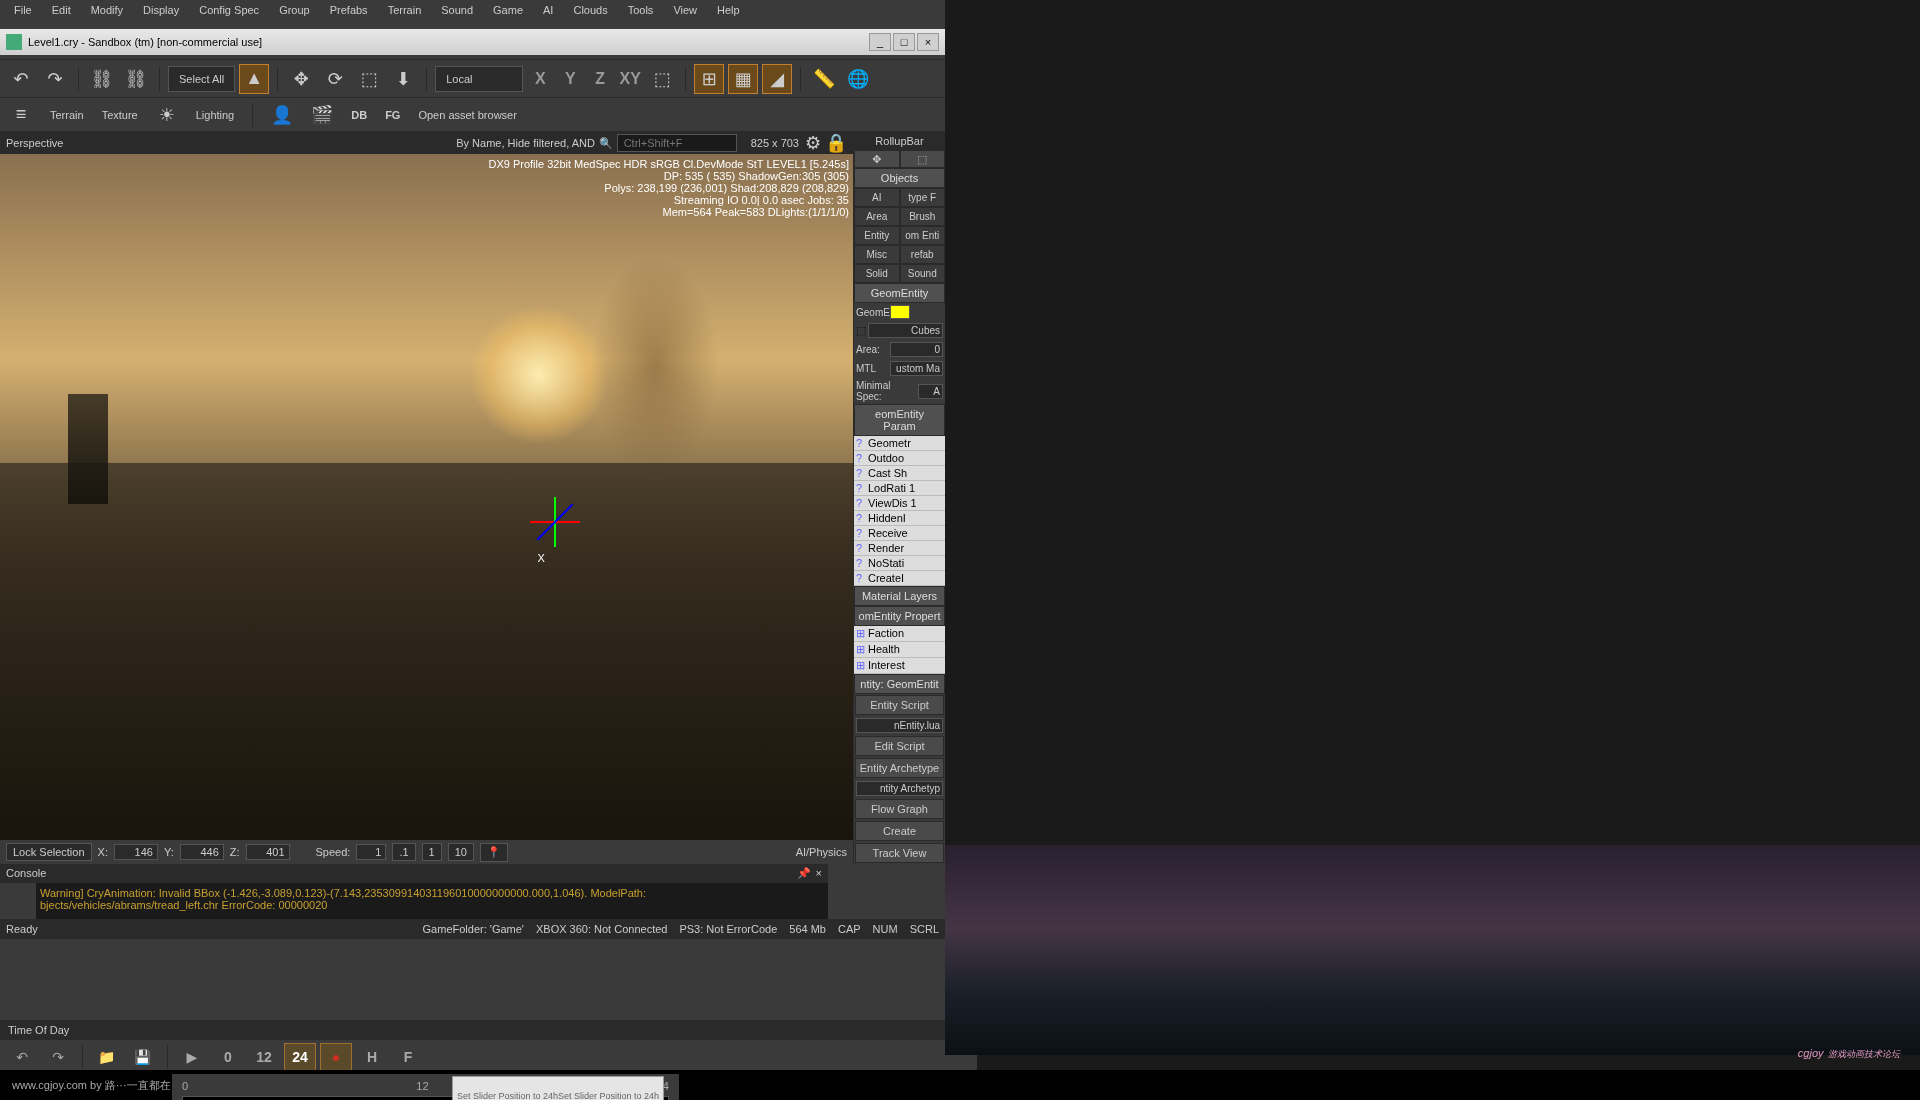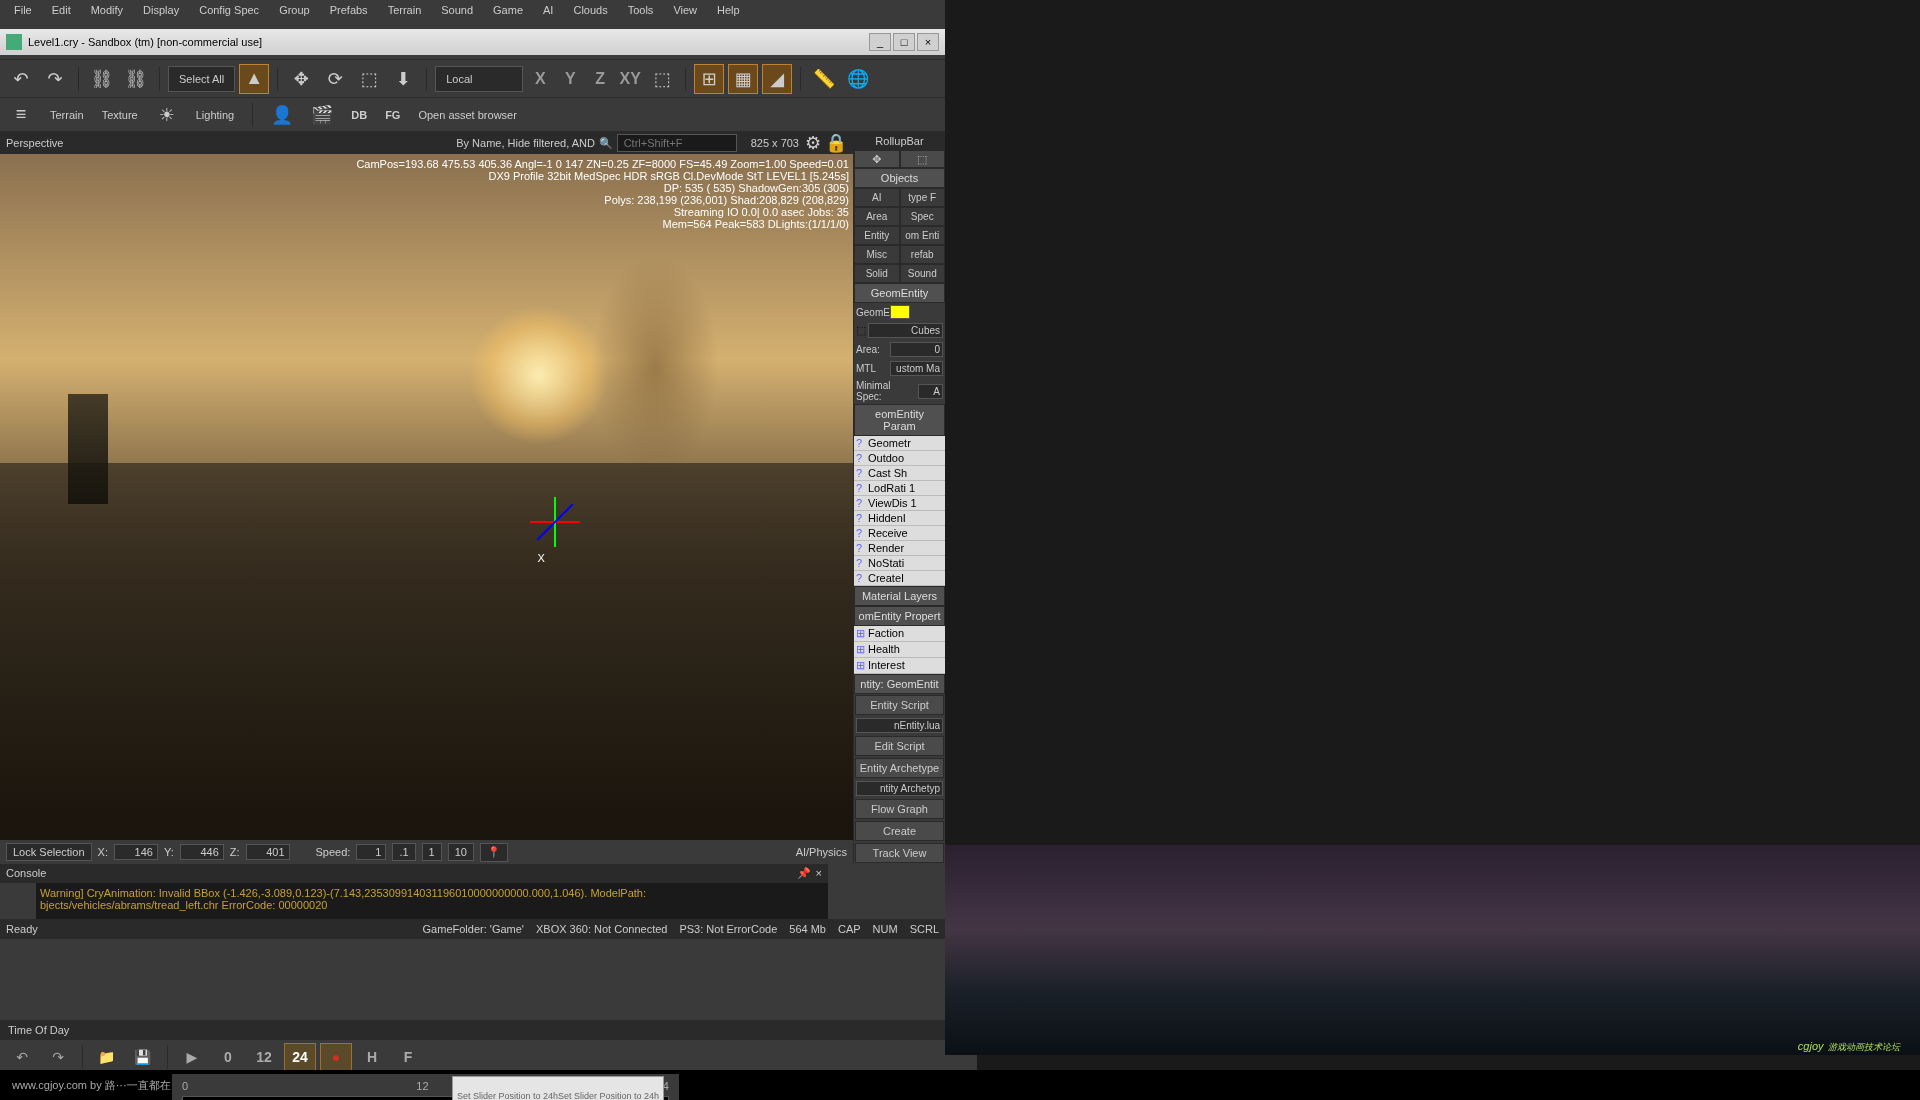--- a/index.html
+++ b/index.html
@@ -97,21 +97,21 @@
 .tod-prop-hdr { background: #ececec; padding: 2px 4px; font-weight: bold; font-size: 10px; display: flex; align-items: center; gap: 4px; border-bottom: 1px solid #ccc; }
 .tod-prop-hdr .exp { width: 10px; height: 10px; border: 1px solid #888; display: flex; align-items: center; justify-content: center; font-size: 8px; cursor: pointer; }
 .tod-prop-row { display: flex; border-bottom: 1px solid #e8e8e8; font-size: 10px; height: 15px; align-items: center; }
 .tod-prop-name { width: 158px; padding-left: 22px; display: flex; align-items: center; gap: 3px; }
 .tod-prop-val { flex: 1; padding: 0 4px; border-left: 1px solid #ccc; display: flex; align-items: center; gap: 3px; }
 .tod-prop-swatch { width: 14px; height: 10px; border: 1px solid #888; }
 .tod-prop-n { width: 10px; text-align: center; color: #888; font-style: italic; }
 
 
 .bg-image { position: absolute; left: 945px; top: 845px; right: 0; height: 210px; background: linear-gradient(180deg, #2a2030 0%, #443545 40%, #1a2028 70%, #0a1014 100%); }
-.watermark { position: absolute; right: 20px; bottom: 46px; color: #bef264; font-size: 16px; font-style: italic; opacity: 0.9; }
+.watermark { position: absolute; right: 20px; bottom: 39px; color: #f9a8d4; font-size: 16px; font-style: italic; opacity: 0.9; }
 .watermark small { font-size: 9px; }
 .footer { position: absolute; left: 0; bottom: 0; right: 0; height: 30px; background: #000; color: #aaa; display: flex; align-items: center; padding: 0 12px; }
 </style>
 </head>
 <body>
 
 <div class="bg-image"></div>
 <div class="watermark">
   <span>cgjoy</span>
   <small>游戏动画技术论坛</small>
@@ -213,21 +213,20 @@
           <span class="tbtn" style="width:20px">⚙</span>
           <span class="tbtn" style="width:20px">🔒</span>
         </div>
       </div>
       <div class="viewport">
         <div class="vp-sun"></div>
         <div class="vp-tree1"></div>
         <div class="vp-terrain"></div>
         <div class="vp-tree2"></div>
         <div class="vp-overlay">
-          <div>CamPos=193.68 475.53 405.36 Angl=-1  0 147 ZN=0.25 ZF=8000 FS=45.49 Zoom=1.00 Speed=0.01</div>
           <div>DX9 Profile 32bit MedSpec HDR sRGB Cl.DevMode StT LEVEL1 [5.245s]</div>
           <div>DP: 535 ( 535) ShadowGen:305 (305)</div>
           <div>Polys: 238,199 (236,001) Shad:208,829 (208,829)</div>
           <div>Streaming  IO  0.0|  0.0 asec  Jobs: 35</div>
           <div>Mem=564 Peak=583 DLights:(1/1/1/0)</div>
         </div>
         <div class="vp-gizmo">
           <div class="gizmo-line gizmo-x"></div>
           <div class="gizmo-line gizmo-y"></div>
           <div class="gizmo-line gizmo-z"></div>
@@ -256,21 +255,21 @@
       <div class="rollup-title">RollupBar</div>
       <div class="rollup-tabs">
         <div class="rollup-tab">✥</div>
         <div class="rollup-tab">⬚</div>
       </div>
       <div class="rollup-section-hdr">Objects</div>
       <div class="rollup-grid">
         <div class="rollup-cell">AI</div>
         <div class="rollup-cell">type F</div>
         <div class="rollup-cell">Area</div>
-        <div class="rollup-cell">Spec</div>
+        <div class="rollup-cell">Brush</div>
         <div class="rollup-cell">Entity</div>
         <div class="rollup-cell">om Enti</div>
         <div class="rollup-cell">Misc</div>
         <div class="rollup-cell">refab</div>
         <div class="rollup-cell">Solid</div>
         <div class="rollup-cell">Sound</div>
       </div>
       <div class="rollup-section-hdr">GeomEntity</div>
       <div class="rollup-row">
         <span class="rollup-lbl">GeomEn</span>

